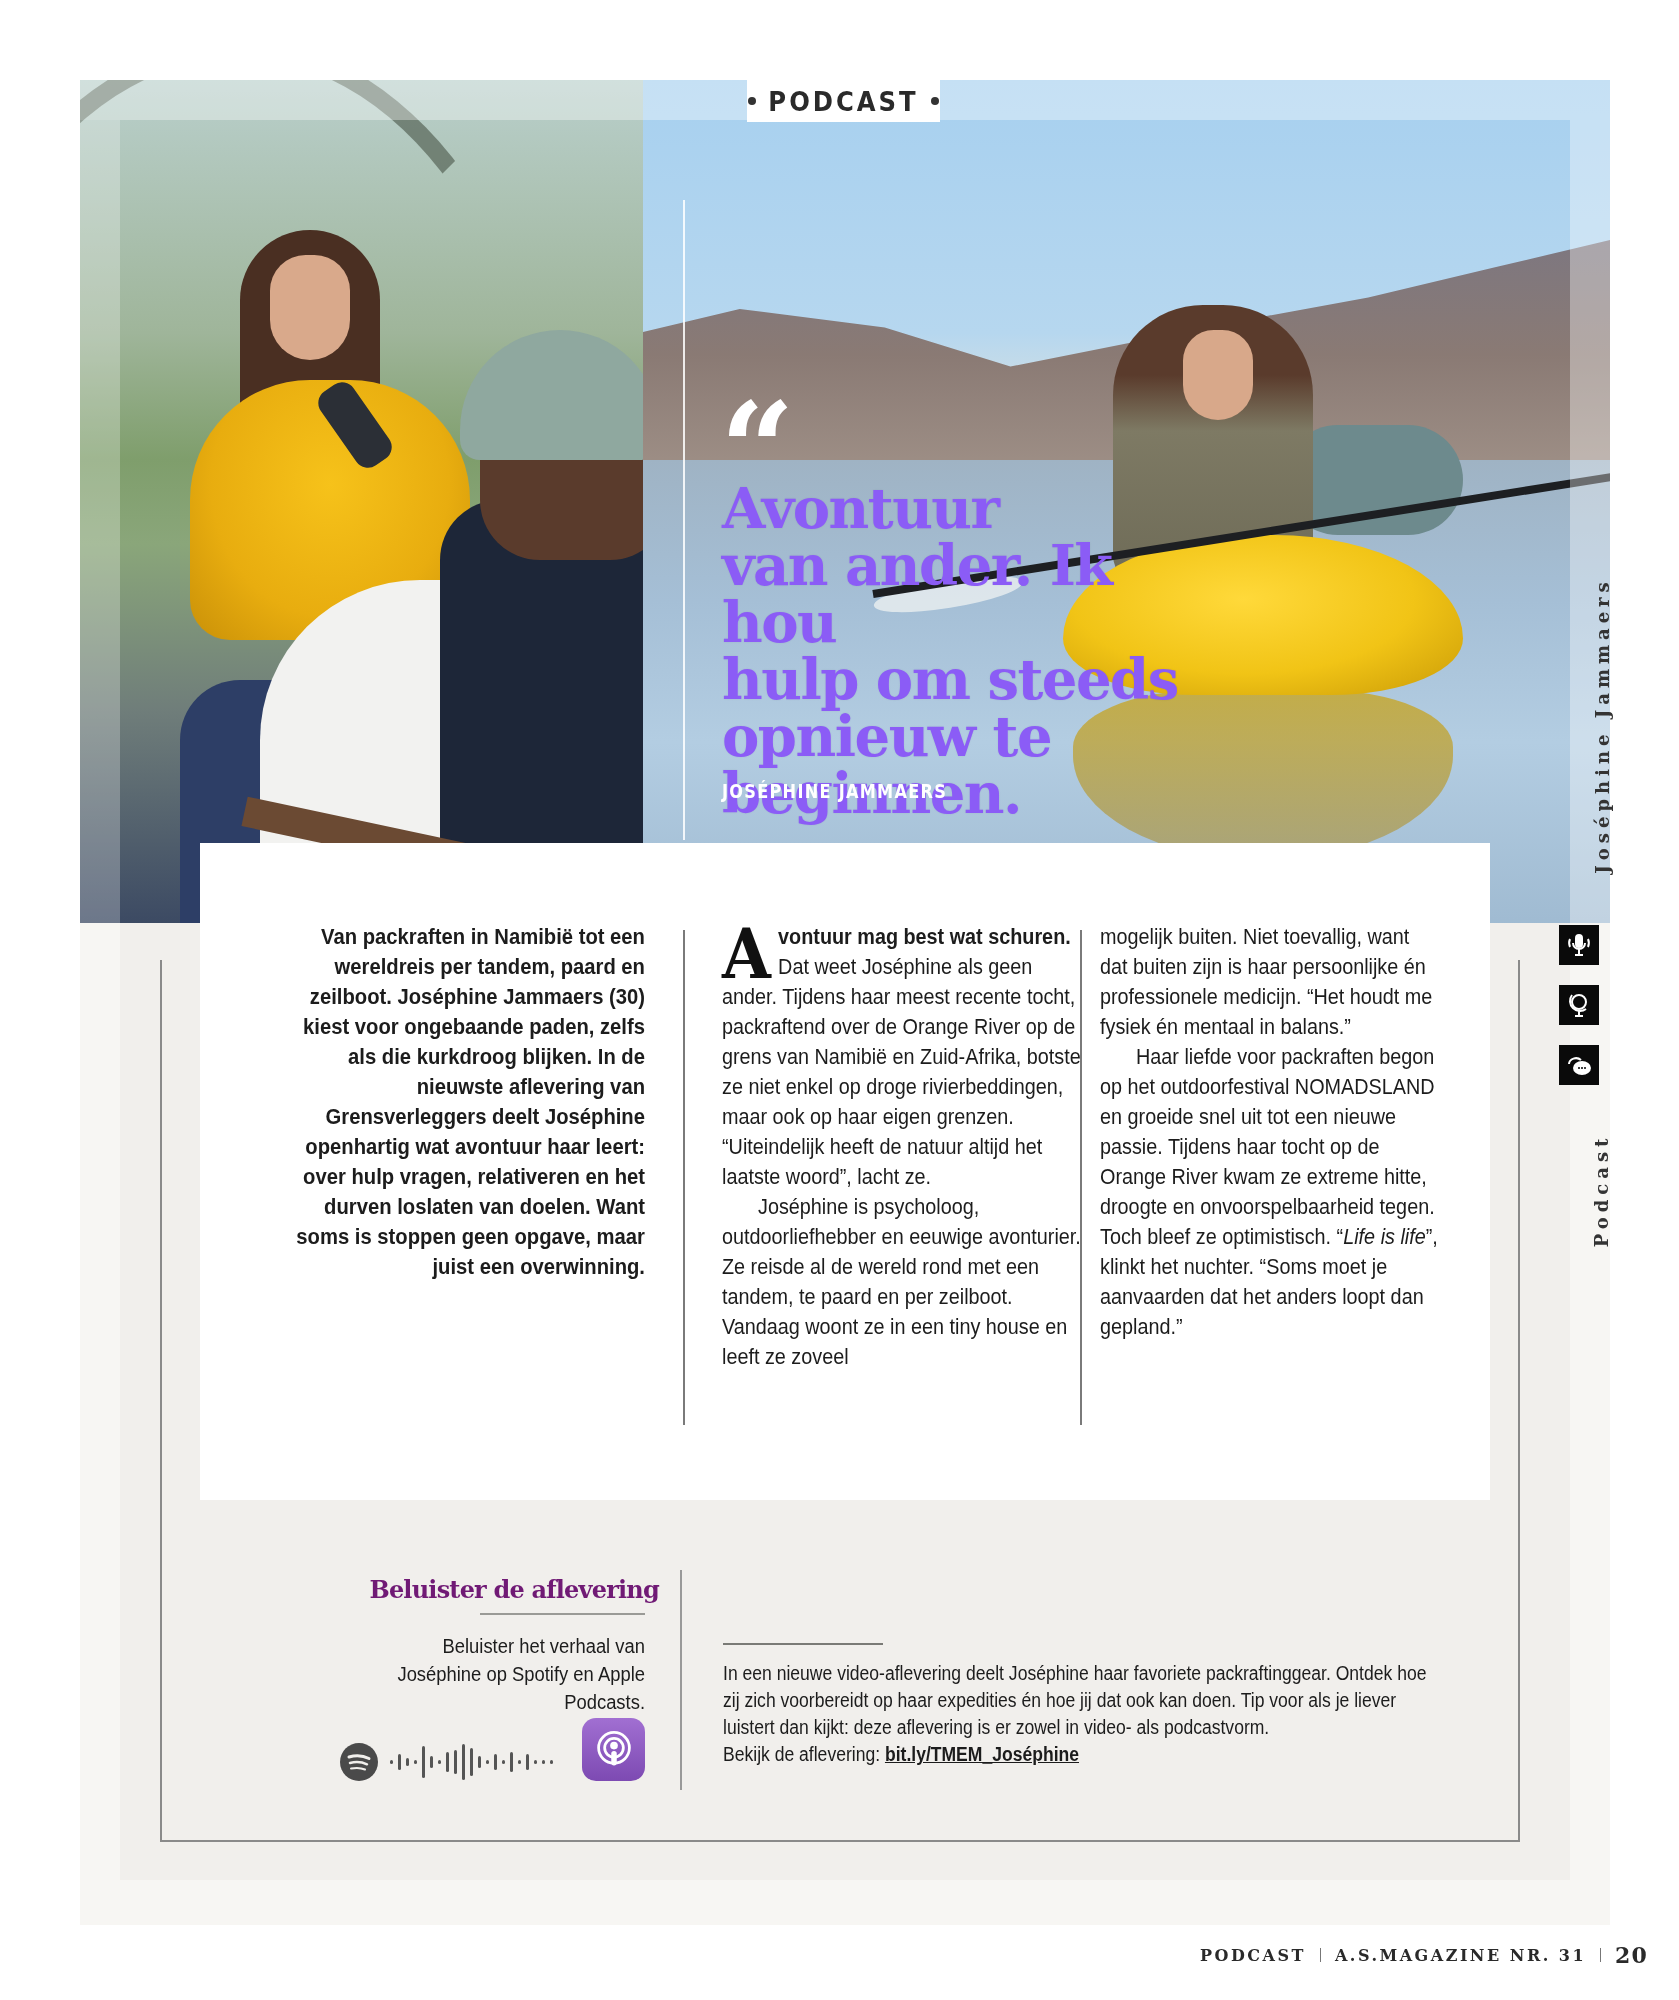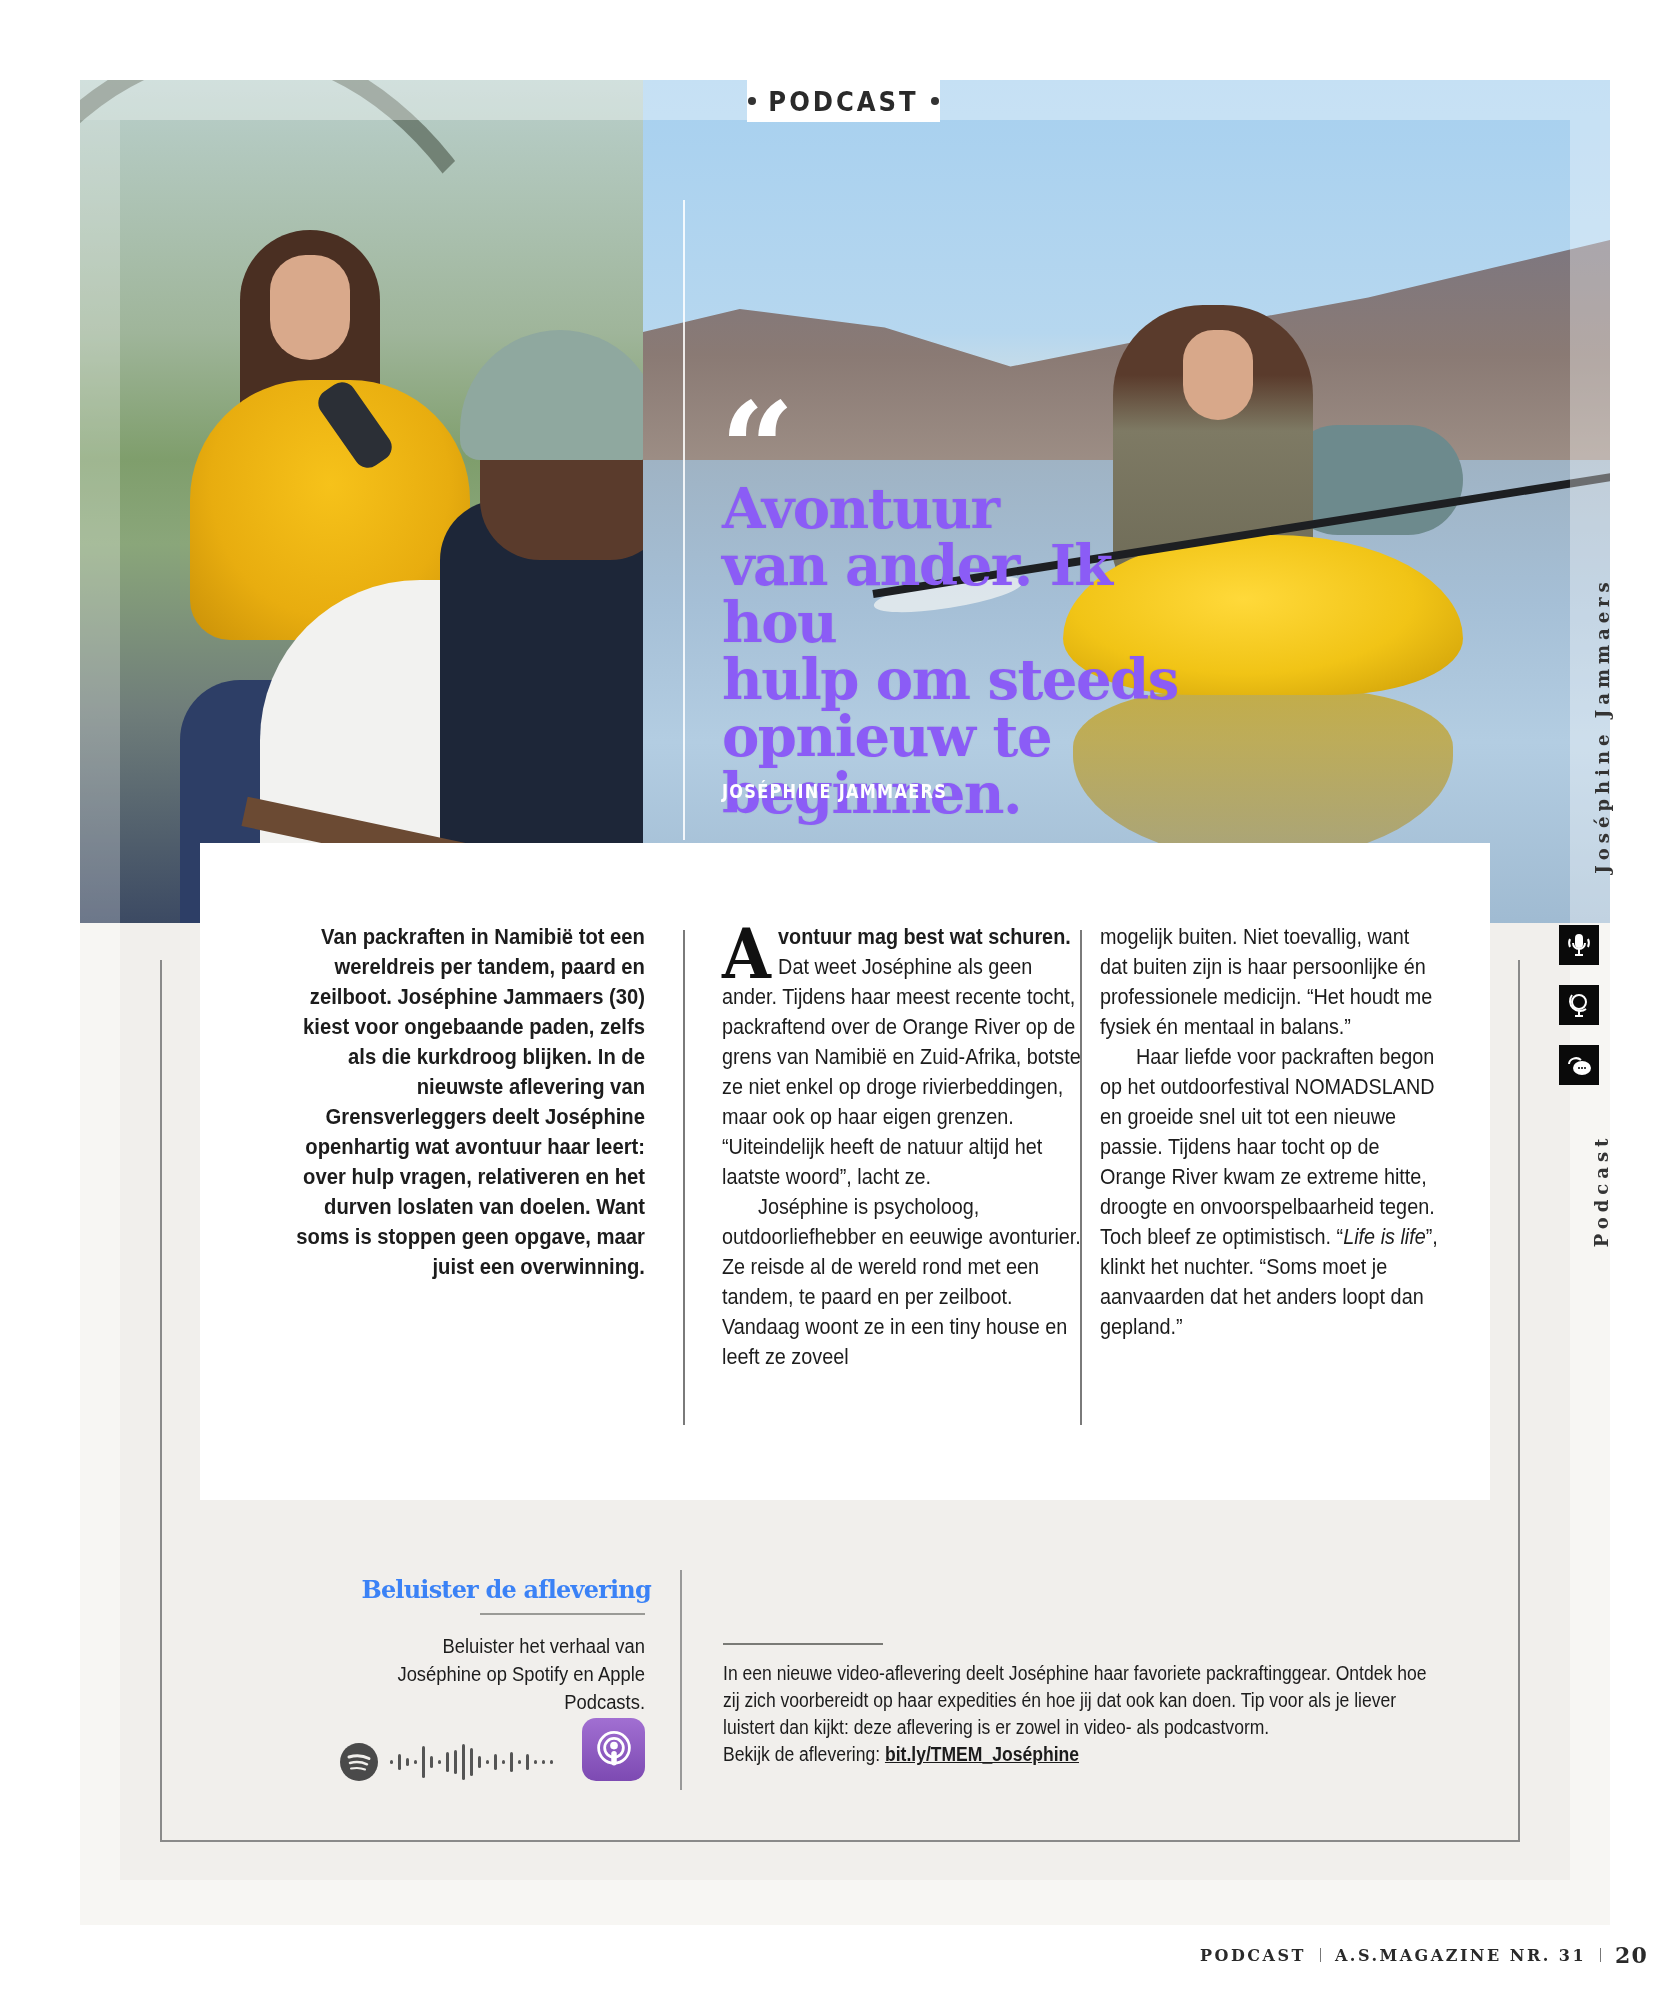--- a/index.html
+++ b/index.html
@@ -192,22 +192,22 @@
   }
   .body-col p { margin: 0; transform: scaleX(0.9); transform-origin: left; width: 111%; }
   .body-col .indent { text-indent: 40px; }
   .dropcap {
     float: left; font-family: "DejaVu Serif", serif; font-weight: bold; font-size: 70px; line-height: 56px;
     margin: 4px 8px 0 0; color: #111;
   }
   .lead { font-weight: bold; }
   
   .listen-title {
-    position: absolute; left: 336px; top: 1575px; width: 315px; text-align: right;
-    font-family: "DejaVu Serif", serif; font-weight: bold; font-size: 24px; color: #3b82f6; letter-spacing: -0.8px;
+    position: absolute; left: 344px; top: 1575px; width: 315px; text-align: right;
+    font-family: "DejaVu Serif", serif; font-weight: bold; font-size: 24px; color: #701a75; letter-spacing: -0.8px;
   }
   .listen-underline { position: absolute; left: 480px; top: 1613px; width: 165px; height: 2px; background: #9a9a96; }
   .listen-text {
     position: absolute; left: 360px; top: 1632px; width: 285px; text-align: right;
     font-family: "Liberation Sans", sans-serif; font-size: 20px; line-height: 28px; color: #1c1c1c;
     transform: scaleX(0.92); transform-origin: right;
   }
   .spotify-icon { position: absolute; left: 340px; top: 1743px; width: 38px; height: 38px; }
   .spotify-code { position: absolute; left: 388px; top: 1740px; width: 175px; height: 44px; }
   .apple-icon {

